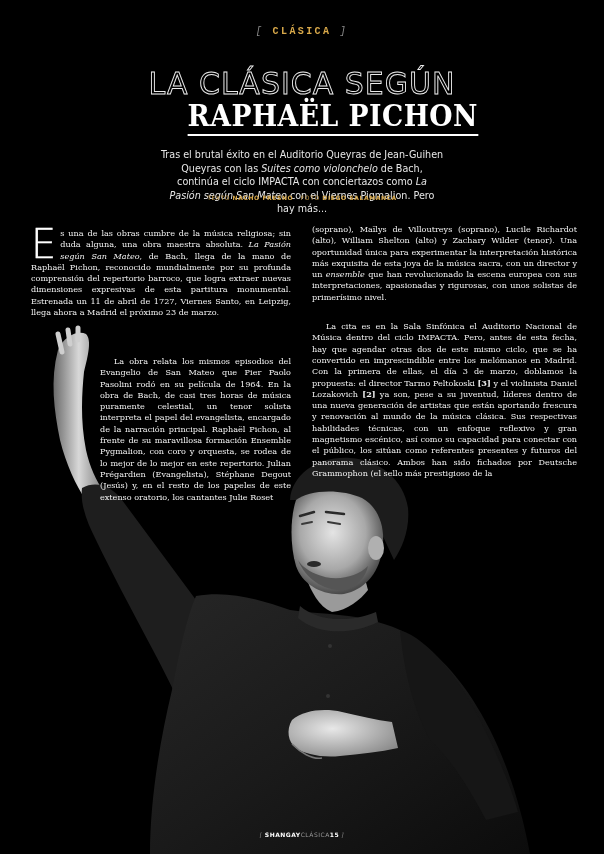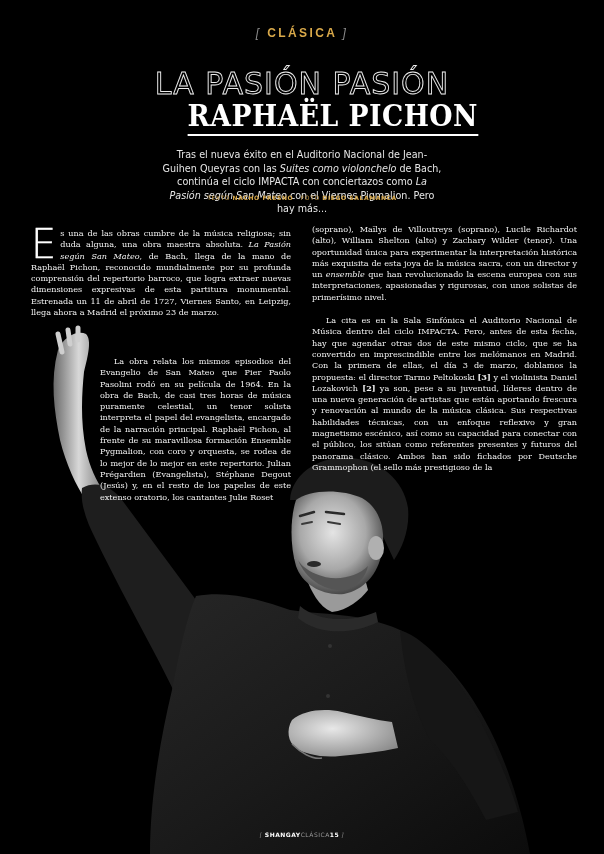--- a/index.html
+++ b/index.html
@@ -1,21 +1,21 @@
 <!DOCTYPE html>
 <html><head>
   <meta charset="utf-8">
   <style>
     * { box-sizing: border-box; margin: 0; padding: 0; }
     html, body { width: 604px; height: 854px; background: #000; overflow: hidden; }
     body { position: relative; font-family: "DejaVu Serif", serif; color: #fff; }
 
     .section-tag {
       position: absolute; top: 26px; left: 0; width: 604px; text-align: center;
-      font-family: Liberation Sans, sans-serif; font-size: 12px; font-weight: bold;
+      font-family: Liberation Mono, monospace; font-size: 10px; font-weight: bold;
       letter-spacing: 2.4px;
     }
     .section-tag .bracket { color: #8a8a8a; font-weight: normal; font-style: italic; }
     .section-tag .label { color: #d9a94a; }
 
     .title-top {
       position: absolute; top: 68px; left: 0; width: 604px; text-align: center;
       font-family: "DejaVu Sans", sans-serif; font-weight: 200; font-size: 30px;
       letter-spacing: 1px; color: #e8e8e8; line-height: 32px;
       -webkit-text-stroke: 0px;
@@ -60,21 +60,21 @@
     .dropcap {
       float: left; font-family: "DejaVu Sans", sans-serif; font-weight: 200;
       font-size: 40px; line-height: 30px; height: 32px; margin: 1px 4px 0 0;
       color: #fff; -webkit-text-stroke: 0.3px #fff;
     }
 
     .col-left-bottom { position: absolute; top: 311px; left: 100px; width: 191px; }
     .col-left-bottom p { text-indent: 14px; margin-top: 45px; }
 
     .col-right { position: absolute; top: 224px; left: 312px; width: 265px; }
-    .col-right p + p { margin-top: 12px; text-indent: 14px; }
+    .col-right p + p { margin-top: 18px; text-indent: 14px; }
 
     .photo {
       position: absolute; left: 0; top: 320px; width: 604px; height: 534px;
       pointer-events: none;
     }
 
     .footer {
       position: absolute; top: 831px; left: 0; width: 604px; text-align: center;
       font-family: "DejaVu Sans", sans-serif; font-size: 6px; letter-spacing: 0.5px;
       color: #d0d0d0;
@@ -86,21 +86,21 @@
 </head>
 <body>
 
 <div class="section-tag">
   <span class="bracket">[</span>
   <span class="label">CLÁSICA</span>
   <span class="bracket">]</span>
 </div>
 
 <div class="title-top">
-  <span>LA PASIÓN PASIÓN</span>
+  <span>LA CLÁSICA SEGÚN</span>
 </div>
 <div class="title-main">
   <span>RAPHAËL PICHON</span>
 </div>
 
 <svg class="photo" viewBox="0 320 604 534" xmlns="http://www.w3.org/2000/svg">
   <defs>
     <radialGradient id="faceG" cx="0.45" cy="0.4" r="0.6">
       <stop offset="0" stop-color="#e4e4e4"></stop>
       <stop offset="0.6" stop-color="#a8a8a8"></stop>
@@ -150,21 +150,21 @@
   <circle cx="328" cy="696" r="2" fill="#333"></circle>
   <circle cx="324" cy="746" r="2" fill="#333"></circle>
 
   <path d="M400 630 C430 640, 460 680, 480 720 C500 760, 512 790, 518 812 L486 820 C470 790, 452 760, 430 740 C420 720, 406 690, 400 630 Z" fill="#161616"></path>
 
   <path d="M292 720 C304 710, 324 708, 342 712 C360 716, 376 720, 392 722 L398 748 C380 752, 360 754, 340 756 C322 758, 304 754, 296 748 C288 742, 286 730, 292 720 Z" fill="url(#handG)"></path>
   <path d="M292 744 C300 752, 312 760, 322 758" stroke="#777" stroke-width="1.5" fill="none"></path>
 </svg>
 
 <div class="lede">
-  <span>Tras el nueva éxito en el Auditorio Nacional de Jean-Guihen Queyras con las </span><em>Suites como violonchelo</em><span> de Bach, continúa el ciclo IMPACTA con conciertazos como </span><em>La Pasión según San Mateo</em><span> con el Viernes Pigmalion. Pero hay más...</span>
+  <span>Tras el brutal éxito en el Auditorio Queyras de Jean-Guihen Queyras con las </span><em>Suites como violonchelo</em><span> de Bach, continúa el ciclo IMPACTA con conciertazos como </span><em>La Pasión según San Mateo</em><span> con el Viernes Pigmalion. Pero hay más...</span>
 </div>
 
 <div class="credits">
   <span>TEXTO</span>
   <b>NACHO FRESNO</b>
   &nbsp;
   <span>FOTO</span>
   <b>DIEGO SALAMANCA</b>
 </div>
 

